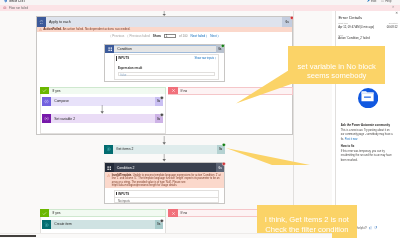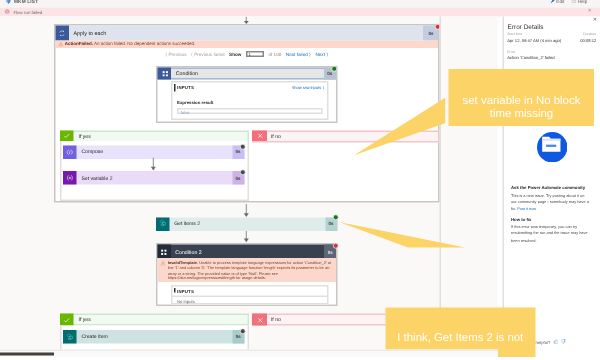--- a/index.html
+++ b/index.html
@@ -96,21 +96,21 @@
   #cond2{left:104px;top:151.4px;width:121px;height:41.4px;}
   #cond2 .card-head{background:#39404f;}
   #cond2 .card-ic{background:#232a38;}
   #cond2 .card-title{color:#fff;}
   #cond2 .card-dur{background:#5c6475;color:#e8eaee;}
   #cond2-err{left:0;top:8.8px;width:100%;height:16.2px;background:#fbd8cb;box-sizing:border-box;padding:1.5px 2.5px 0 2px;display:flex;}
   #cond2-err-icon{flex:none;margin-top:0.2px;}
   #cond2-err-text{margin-left:1.4px;font-size:2.62px;color:#7a3b26;line-height:1.36;}
   #cond2-err-text b{color:#5b2a18;}
   .callout{position:absolute;background:#fbd367;color:#fff;display:flex;flex-direction:column;align-items:center;justify-content:center;text-align:center;line-height:1.4;}
-  #co1{left:299px;top:45.9px;width:97.3px;height:38.2px;font-size:7.6px;line-height:1.2;padding-top:12px;box-sizing:border-box;}
+  #co1{left:288px;top:45.9px;width:97.3px;height:38.2px;font-size:7.6px;line-height:1.2;padding-top:12px;box-sizing:border-box;}
   #co2{left:256.5px;top:164.8px;width:100.7px;height:39.9px;padding-top:1.5px;box-sizing:border-box;font-size:7.6px;line-height:1.33;margin-top:40px;}
   #feedback{left:3px;bottom:3px;display:flex;align-items:center;font-size:2.8px;color:#605e5c;}
   #hscroll{left:0;bottom:0;width:332px;height:4px;background:#faf9f8;border-top:0.5px solid #edebe9;}
   #hscroll-thumb{position:absolute;left:0;top:0.6px;width:36px;height:2.4px;background:#43403d;}
 </style>
 </head>
 <body>
 
 <div id="app">
 
@@ -422,26 +422,27 @@
           </svg>
       </span>
     </div>
   </div>
 
   <svg class="abs" id="ptr1" width="62" height="46" viewBox="0 0 62 46" style="left:235px;top:58px;">
     <path d="M62 7 L62 24 L1 45.5 Z" fill="#fbd367"></path>
   </svg>
   <div class="callout" id="co1">
     <div>set variable in No block</div>
-    <div>time missing</div>
+    <div>seems somebody</div>
   </div>
 
   <svg class="abs" id="ptr2" width="90" height="20" viewBox="0 0 90 20" style="left:225px;top:147px;">
     <path d="M1 1 L85 18 L47 18 Z" fill="#fbd367"></path>
   </svg>
   <div class="callout" id="co2">
     <div>I think, Get Items 2 is not</div>
+    <div>Check the filter condition</div>
   </div>
 
   <div class="abs" id="hscroll">
     <div id="hscroll-thumb"></div>
   </div>
 </div>
 
 </body></html>

